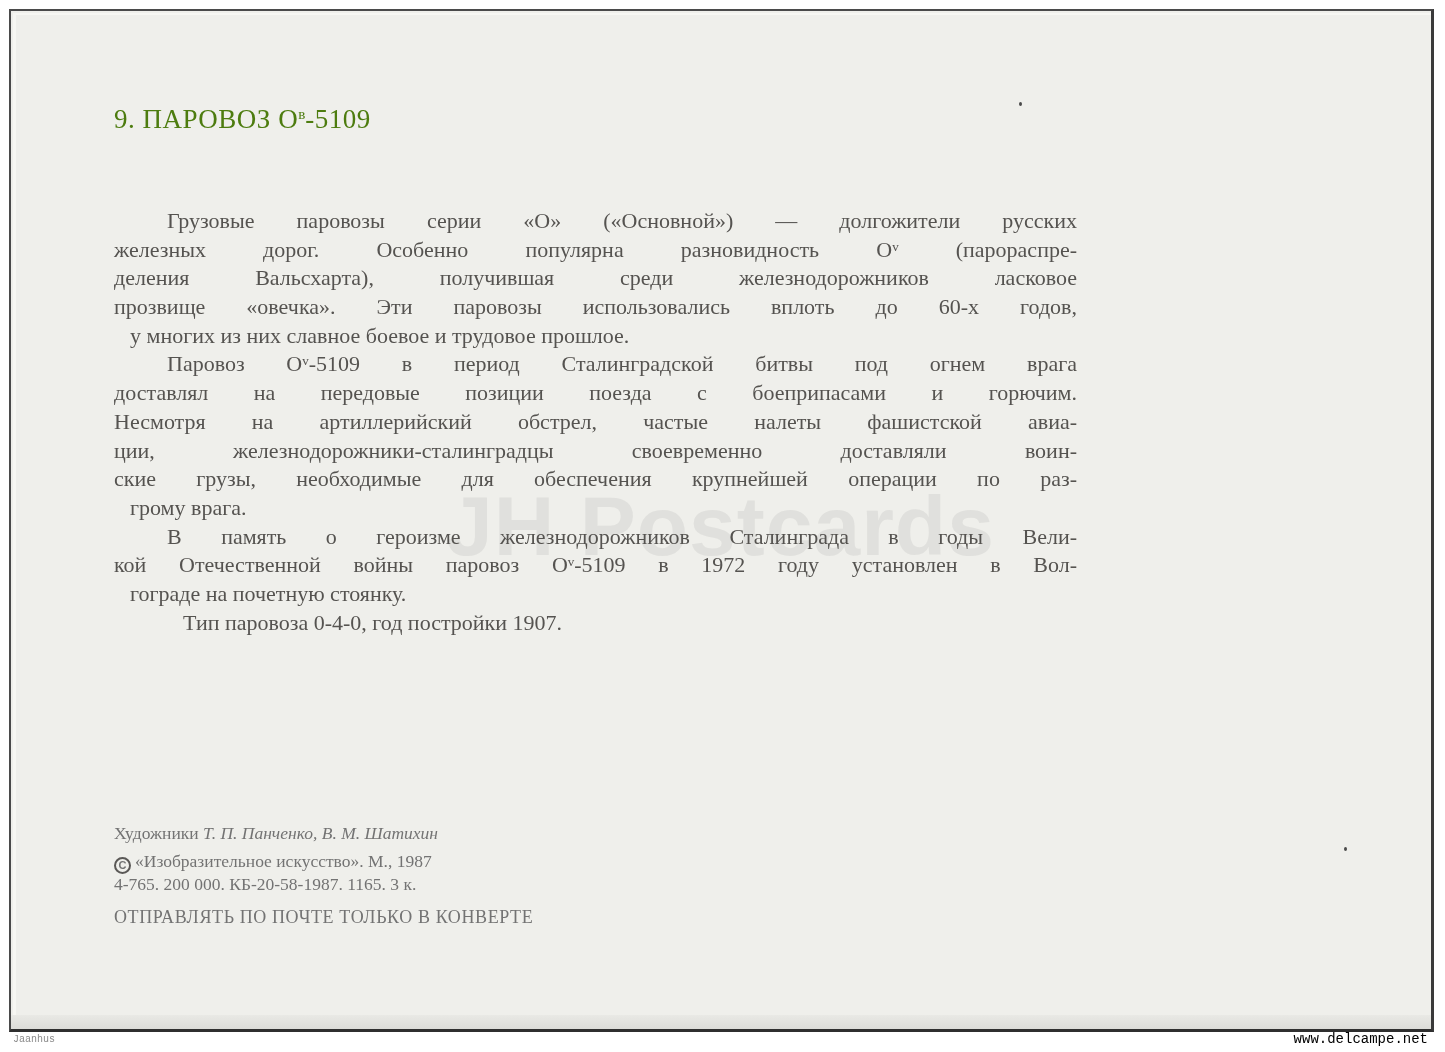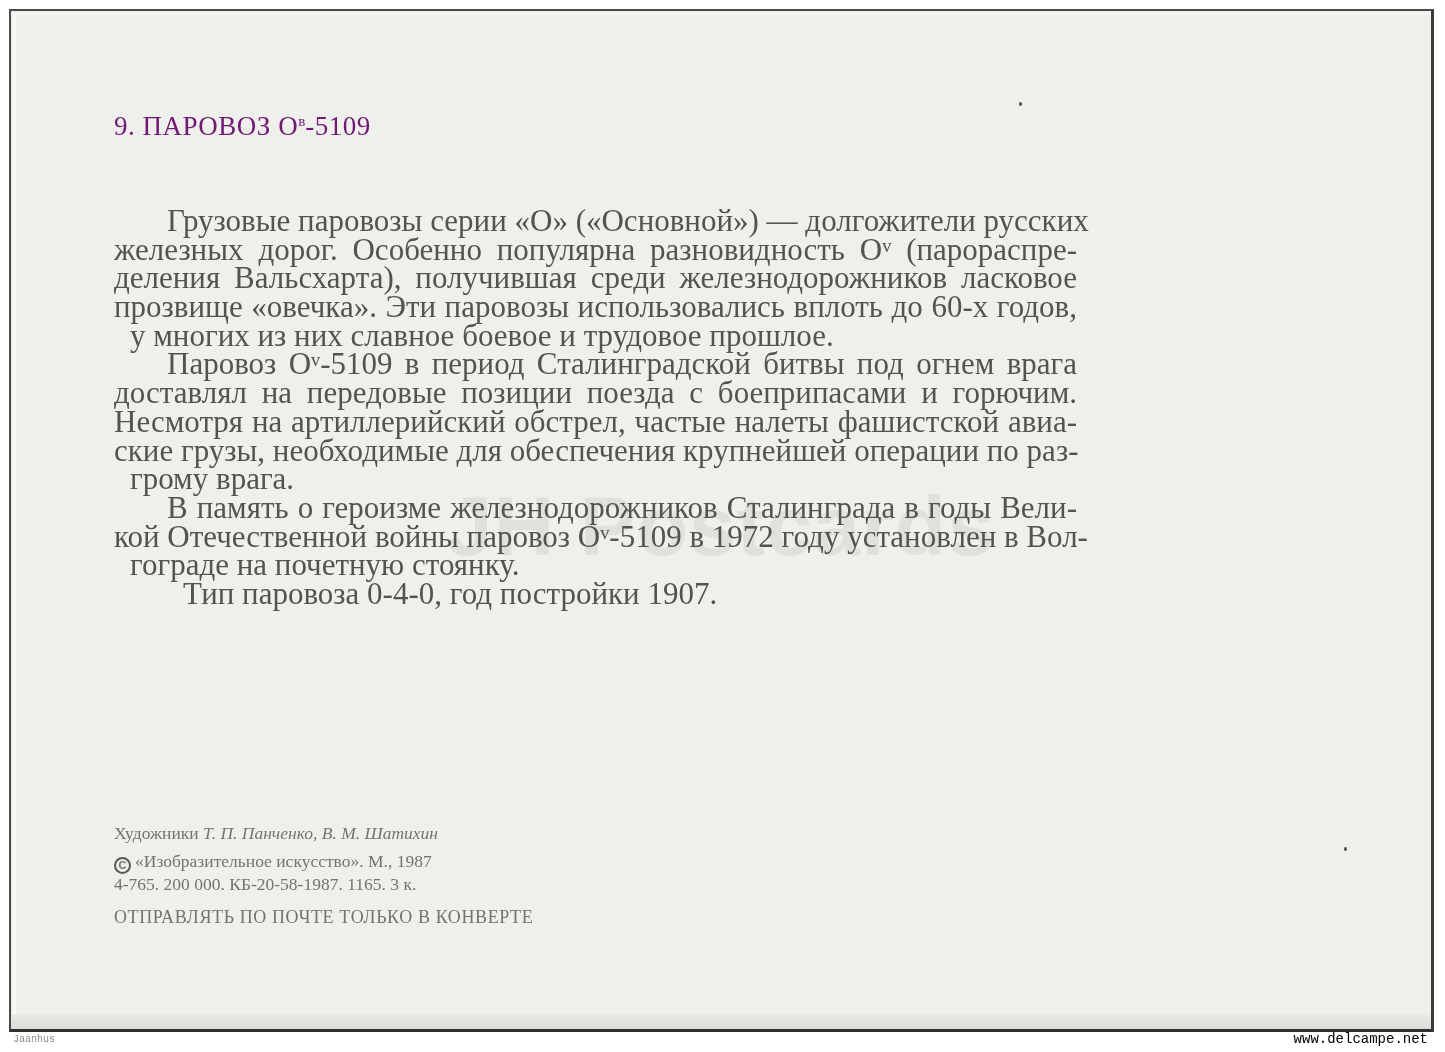--- a/index.html
+++ b/index.html
@@ -37,38 +37,38 @@
     }
     .card-bottom-shade {
       position: absolute;
       left: 0; right: 0; bottom: 0;
       height: 14px;
       background: linear-gradient(#e9e9e5, #dcdcd8);
     }
     .title {
       position: absolute;
       left: 103px;
-      top: 100px;
+      top: 93px;
       font-size: 27px;
-      color: #701a75;
+      color: #4d7c0f;
       letter-spacing: 0.5px;
       white-space: nowrap;
     }
     .sup-b {
       font-size: 15px;
       position: relative;
       top: -9px;
       letter-spacing: 0;
     }
     .body-text {
       position: absolute;
       left: 103px;
       top: 196px;
       width: 963px;
-      font-size: 31px;
+      font-size: 22px;
       line-height: 28.7px;
       color: #555350;
     }
     .line {
       display: block;
       white-space: nowrap;
       text-align: justify;
       text-align-last: justify;
       height: 28.7px;
     }
@@ -153,20 +153,21 @@
       <span class="line indent">Грузовые паровозы серии «О» («Основной») — долгожители русских</span>
       <span class="line">железных дорог. Особенно популярна разновидность Oᵛ (парораспре-</span>
       <span class="line">деления Вальсхарта), получившая среди железнодорожников ласковое</span>
       <span class="line">прозвище «овечка». Эти паровозы использовались вплоть до 60-х годов,</span>
       <span class="line last">у многих из них славное боевое и трудовое прошлое.</span>
     </div>
     <div>
       <span class="line indent">Паровоз Oᵛ-5109 в период Сталинградской битвы под огнем врага</span>
       <span class="line">доставлял на передовые позиции поезда с боеприпасами и горючим.</span>
       <span class="line">Несмотря на артиллерийский обстрел, частые налеты фашистской авиа-</span>
+      <span class="line">ции, железнодорожники-сталинградцы своевременно доставляли воин-</span>
       <span class="line">ские грузы, необходимые для обеспечения крупнейшей операции по раз-</span>
       <span class="line last">грому врага.</span>
     </div>
     <div>
       <span class="line indent">В память о героизме железнодорожников Сталинграда в годы Вели-</span>
       <span class="line">кой Отечественной войны паровоз Oᵛ-5109 в 1972 году установлен в Вол-</span>
       <span class="line last">гограде на почетную стоянку.</span>
     </div>
     <div>
       <span class="line indent last">Тип паровоза 0-4-0, год постройки 1907.</span>

